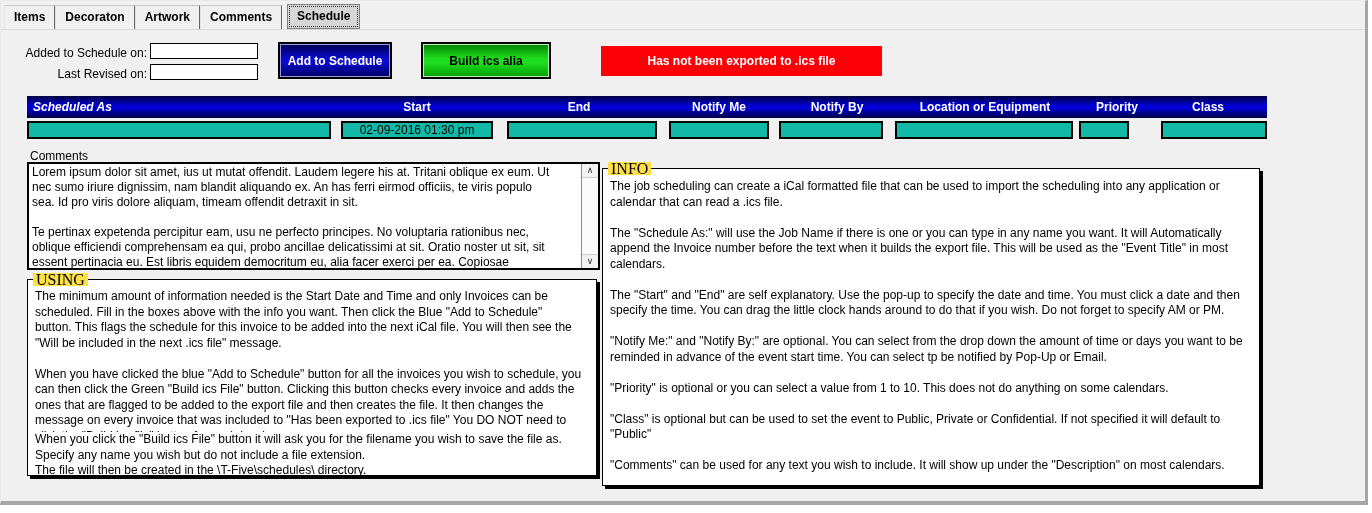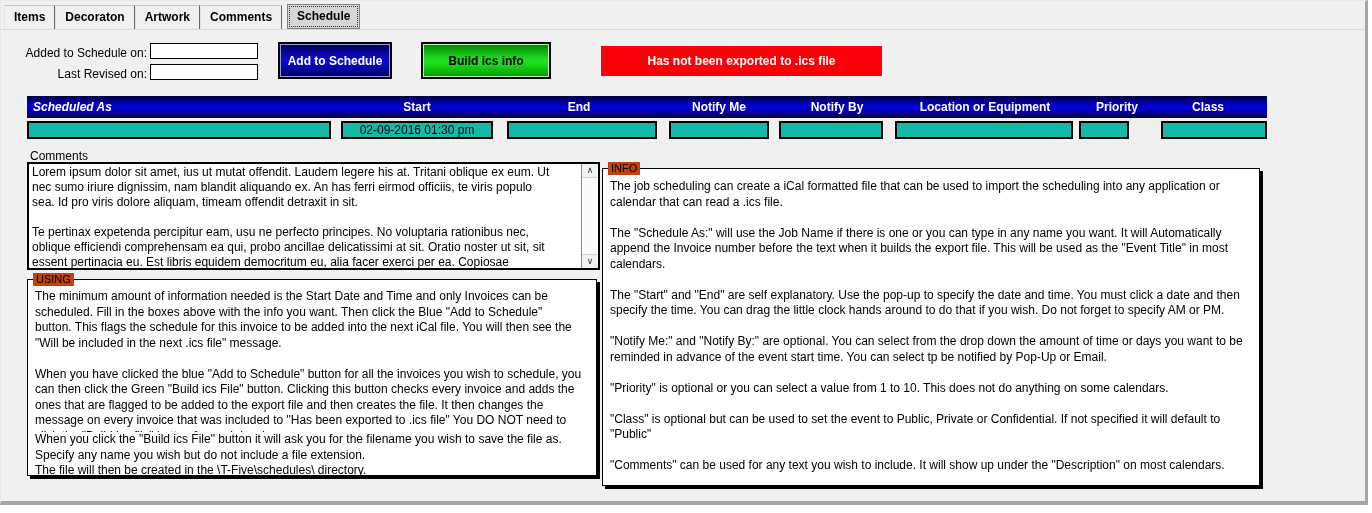--- a/index.html
+++ b/index.html
@@ -68,22 +68,22 @@
   }
   .sb-btn { position:absolute; left:0; width:16px; height:14px; text-align:center; font-size:9px; line-height:13px; color:#333; background:#f2f2f2; }
   .sb-up { top:0; border-bottom:1px solid #d0d0d0; }
   .sb-down { bottom:0; border-top:1px solid #d0d0d0; }
   
   .groupbox {
     position:absolute; background:#fff; border:1px solid #000;
     box-shadow:3px 3px 0 #000;
   }
   .legend {
-    position:absolute; top:-7px; left:5px; background:#c2410c; padding:0 3px;
-    font-size:11px; line-height:13px;
+    position:absolute; top:-7px; left:5px; background:#fde047; padding:0 3px;
+    font-size:16px; line-height:13px;font-family:Liberation Serif, serif;
   }
   .group-text { position:absolute; font-size:12px; line-height:15.5px; white-space:pre-wrap; }
   #using-box { left:26px; top:278px; width:570px; height:197px; }
   #using-body { left:7px; top:9px; width:556px; max-height:143px; overflow:hidden; }
   #using-footer { left:7px; top:152px; width:556px; }
   #info-box { left:601px; top:167px; width:658px; height:318px; }
   #info-body { left:7px; top:10px; width:644px; }
 </style>
 </head>
 <body>
@@ -99,21 +99,21 @@
   </div>
   <div class="tabstrip-underline"></div>
 
   <div class="form-label" style="left:8px; top:45px; width:138px;">Added to Schedule on:</div>
   <input class="box-input" style="left: 149px; top: 42px; width: 108px; height: 16px;" value="">
 
   <div class="form-label" style="left:8px; top:66px; width:138px;">Last Revised on:</div>
   <input class="box-input" style="left: 149px; top: 63px; width: 108px; height: 16px;" value="">
 
   <button class="btn btn-blue" style="left:277px; top:41px; width:114px; height:37px;">Add to Schedule</button>
-  <button class="btn btn-green" style="left:420px; top:41px; width:130px; height:37px;">Build ics info</button>
+  <button class="btn btn-green" style="left:420px; top:41px; width:130px; height:37px;">Build ics alia</button>
   <div class="banner" style="left:600px; top:45px; width:281px; height:30px;">Has not been exported to .ics file</div>
 
   <div class="hdrbar">
     <div class="hdr" style="left:6px; text-align:left;font-style:italic;">Scheduled As</div>
     <div class="hdr" style="left:330px; width:120px;">Start</div>
     <div class="hdr" style="left:492px; width:120px;">End</div>
     <div class="hdr" style="left:632px; width:120px;">Notify Me</div>
     <div class="hdr" style="left:750px; width:120px;">Notify By</div>
     <div class="hdr" style="left:878px; width:160px;">Location or Equipment</div>
     <div class="hdr" style="left:1030px; width:120px;">Priority</div>

